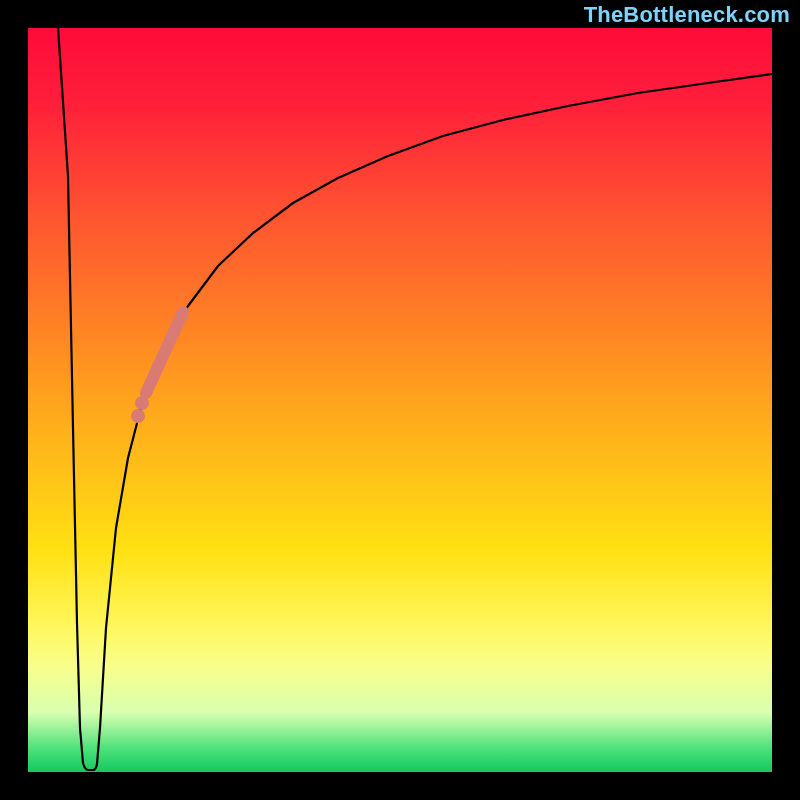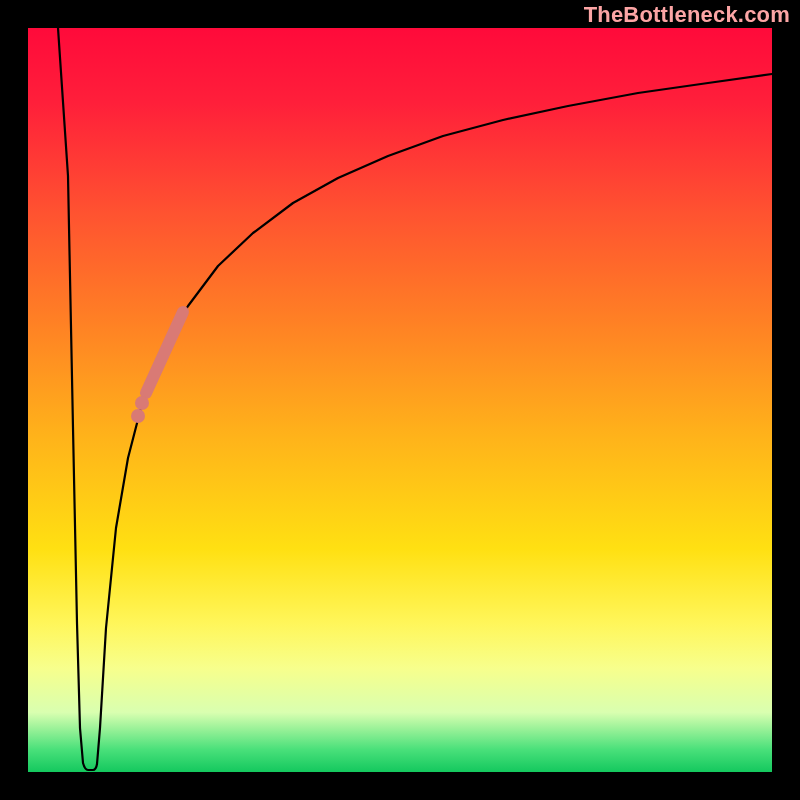--- a/index.html
+++ b/index.html
@@ -14,21 +14,21 @@
   .frame {
     position: relative;
     width: 800px;
     height: 800px;
     background: #000;
   }
   .watermark {
     position: absolute;
     top: 2px;
     right: 10px;
-    color: #fca5a5;
+    color: #7dd3fc;
     font-size: 22px;
     font-weight: 600;
     letter-spacing: 0.2px;
     user-select: none;
   }
   .plot-area {
     position: absolute;
     left: 28px;
     top: 28px;
     width: 744px;

